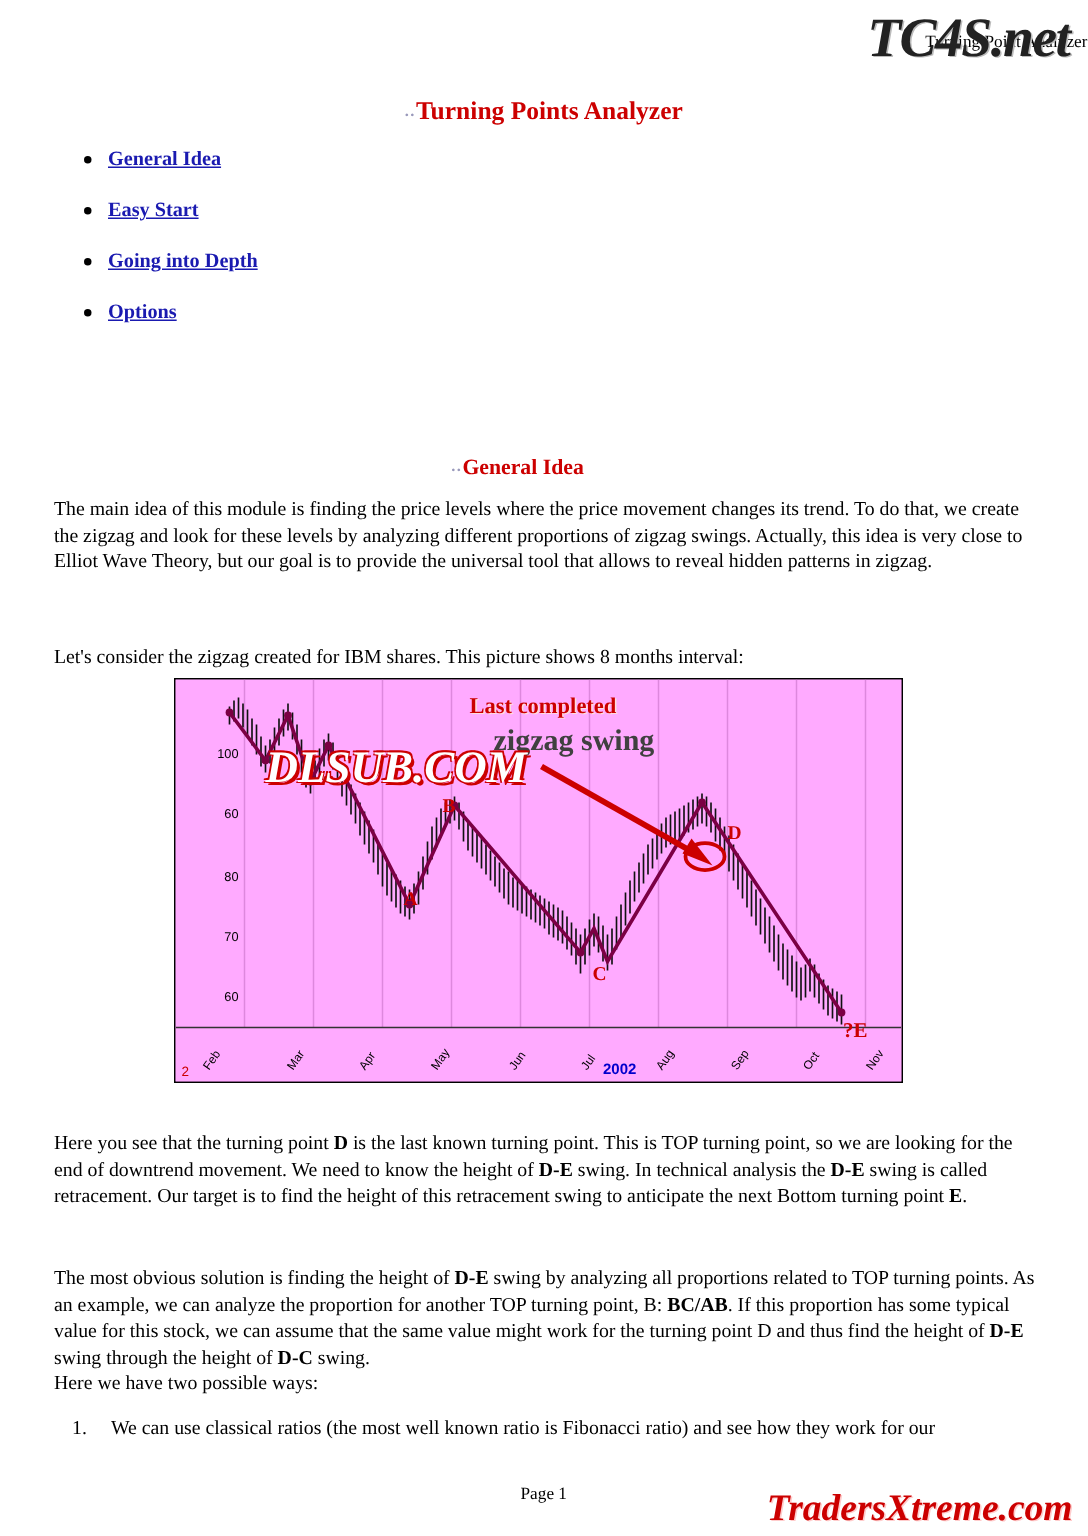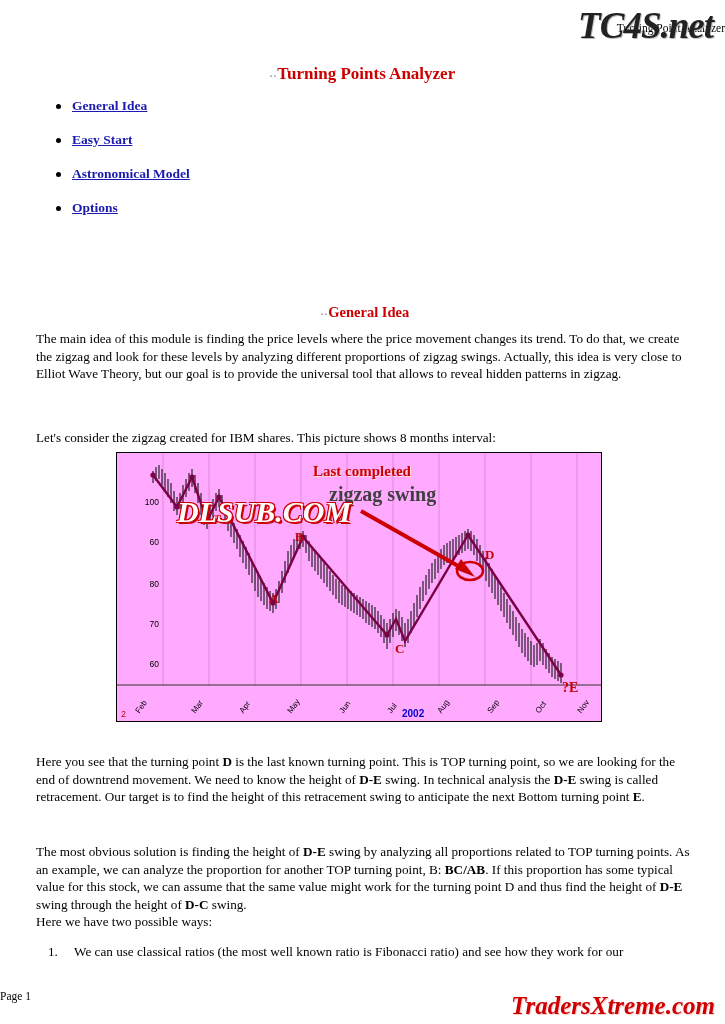--- a/index.html
+++ b/index.html
@@ -95,21 +95,20 @@
   
   .section-heading {
     position: absolute;
     top: 304px;
     left: 0;
     width: 690px;
     text-align: center;
     font-size: 14.5px;
     font-weight: bold;
     color: #cc0000;
-    margin-left: 20px;
   }
 
   
   .para {
     position: absolute;
     left: 36px;
     width: 655px;
     font-size: 13.2px;
     line-height: 17.5px;
     text-align: left;
@@ -249,21 +248,21 @@
     font-size: 14px;
     color: #cc0000;
   }
 
   
   .footer-page {
     position: absolute;
     bottom: 22px;
     left: 0;
     width: 725px;
-    text-align: left;
+    text-align: center;
     font-size: 11.5px;
   }
   .watermark-tx {
     position: absolute;
     bottom: 4px;
     right: 10px;
     font-family: "Liberation Serif", serif;
     font-size: 25px;
     font-weight: bold;
     font-style: italic;
@@ -288,21 +287,21 @@
   <li>
     <span class="bullet"></span>
     <a href="#">General Idea</a>
   </li>
   <li>
     <span class="bullet"></span>
     <a href="#">Easy Start</a>
   </li>
   <li>
     <span class="bullet"></span>
-    <a href="#">Astronomical Model</a>
+    <a href="#">Going into Depth</a>
   </li>
   <li>
     <span class="bullet"></span>
     <a href="#">Options</a>
   </li>
 </ul>
 
 <div class="section-heading">
   <span class="anchor-dots">..</span><span>General Idea</span>
 </div>

